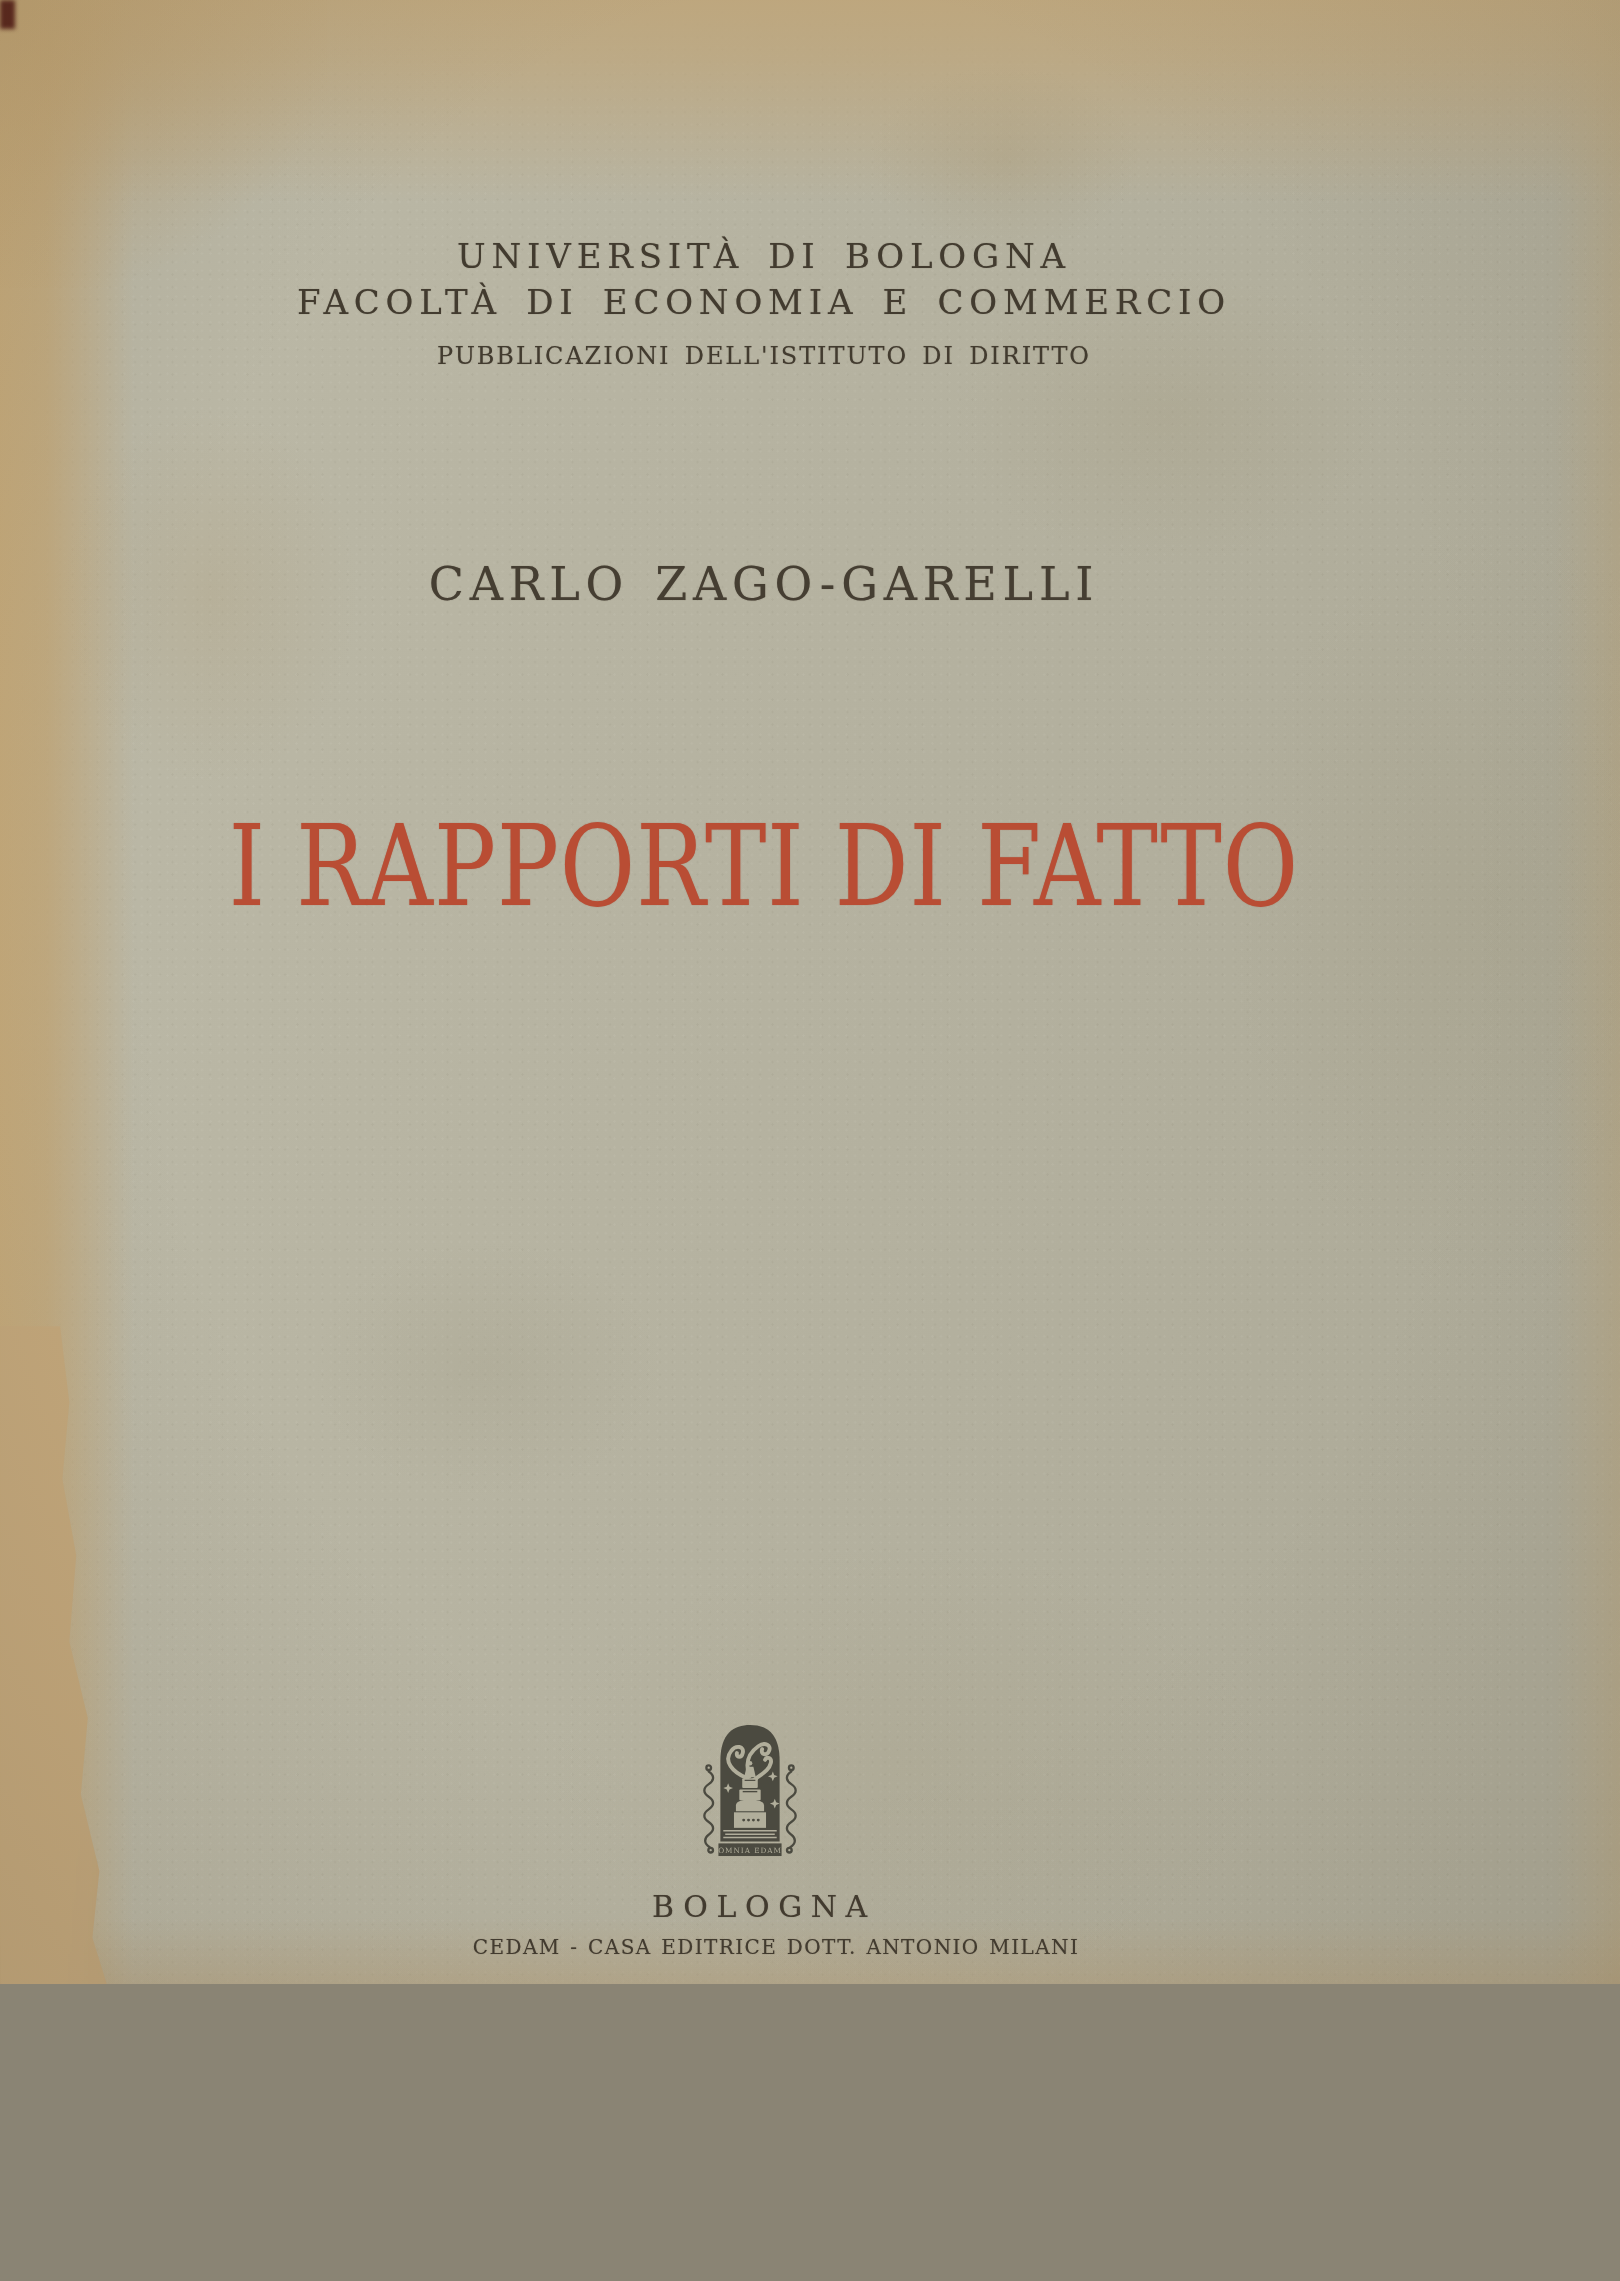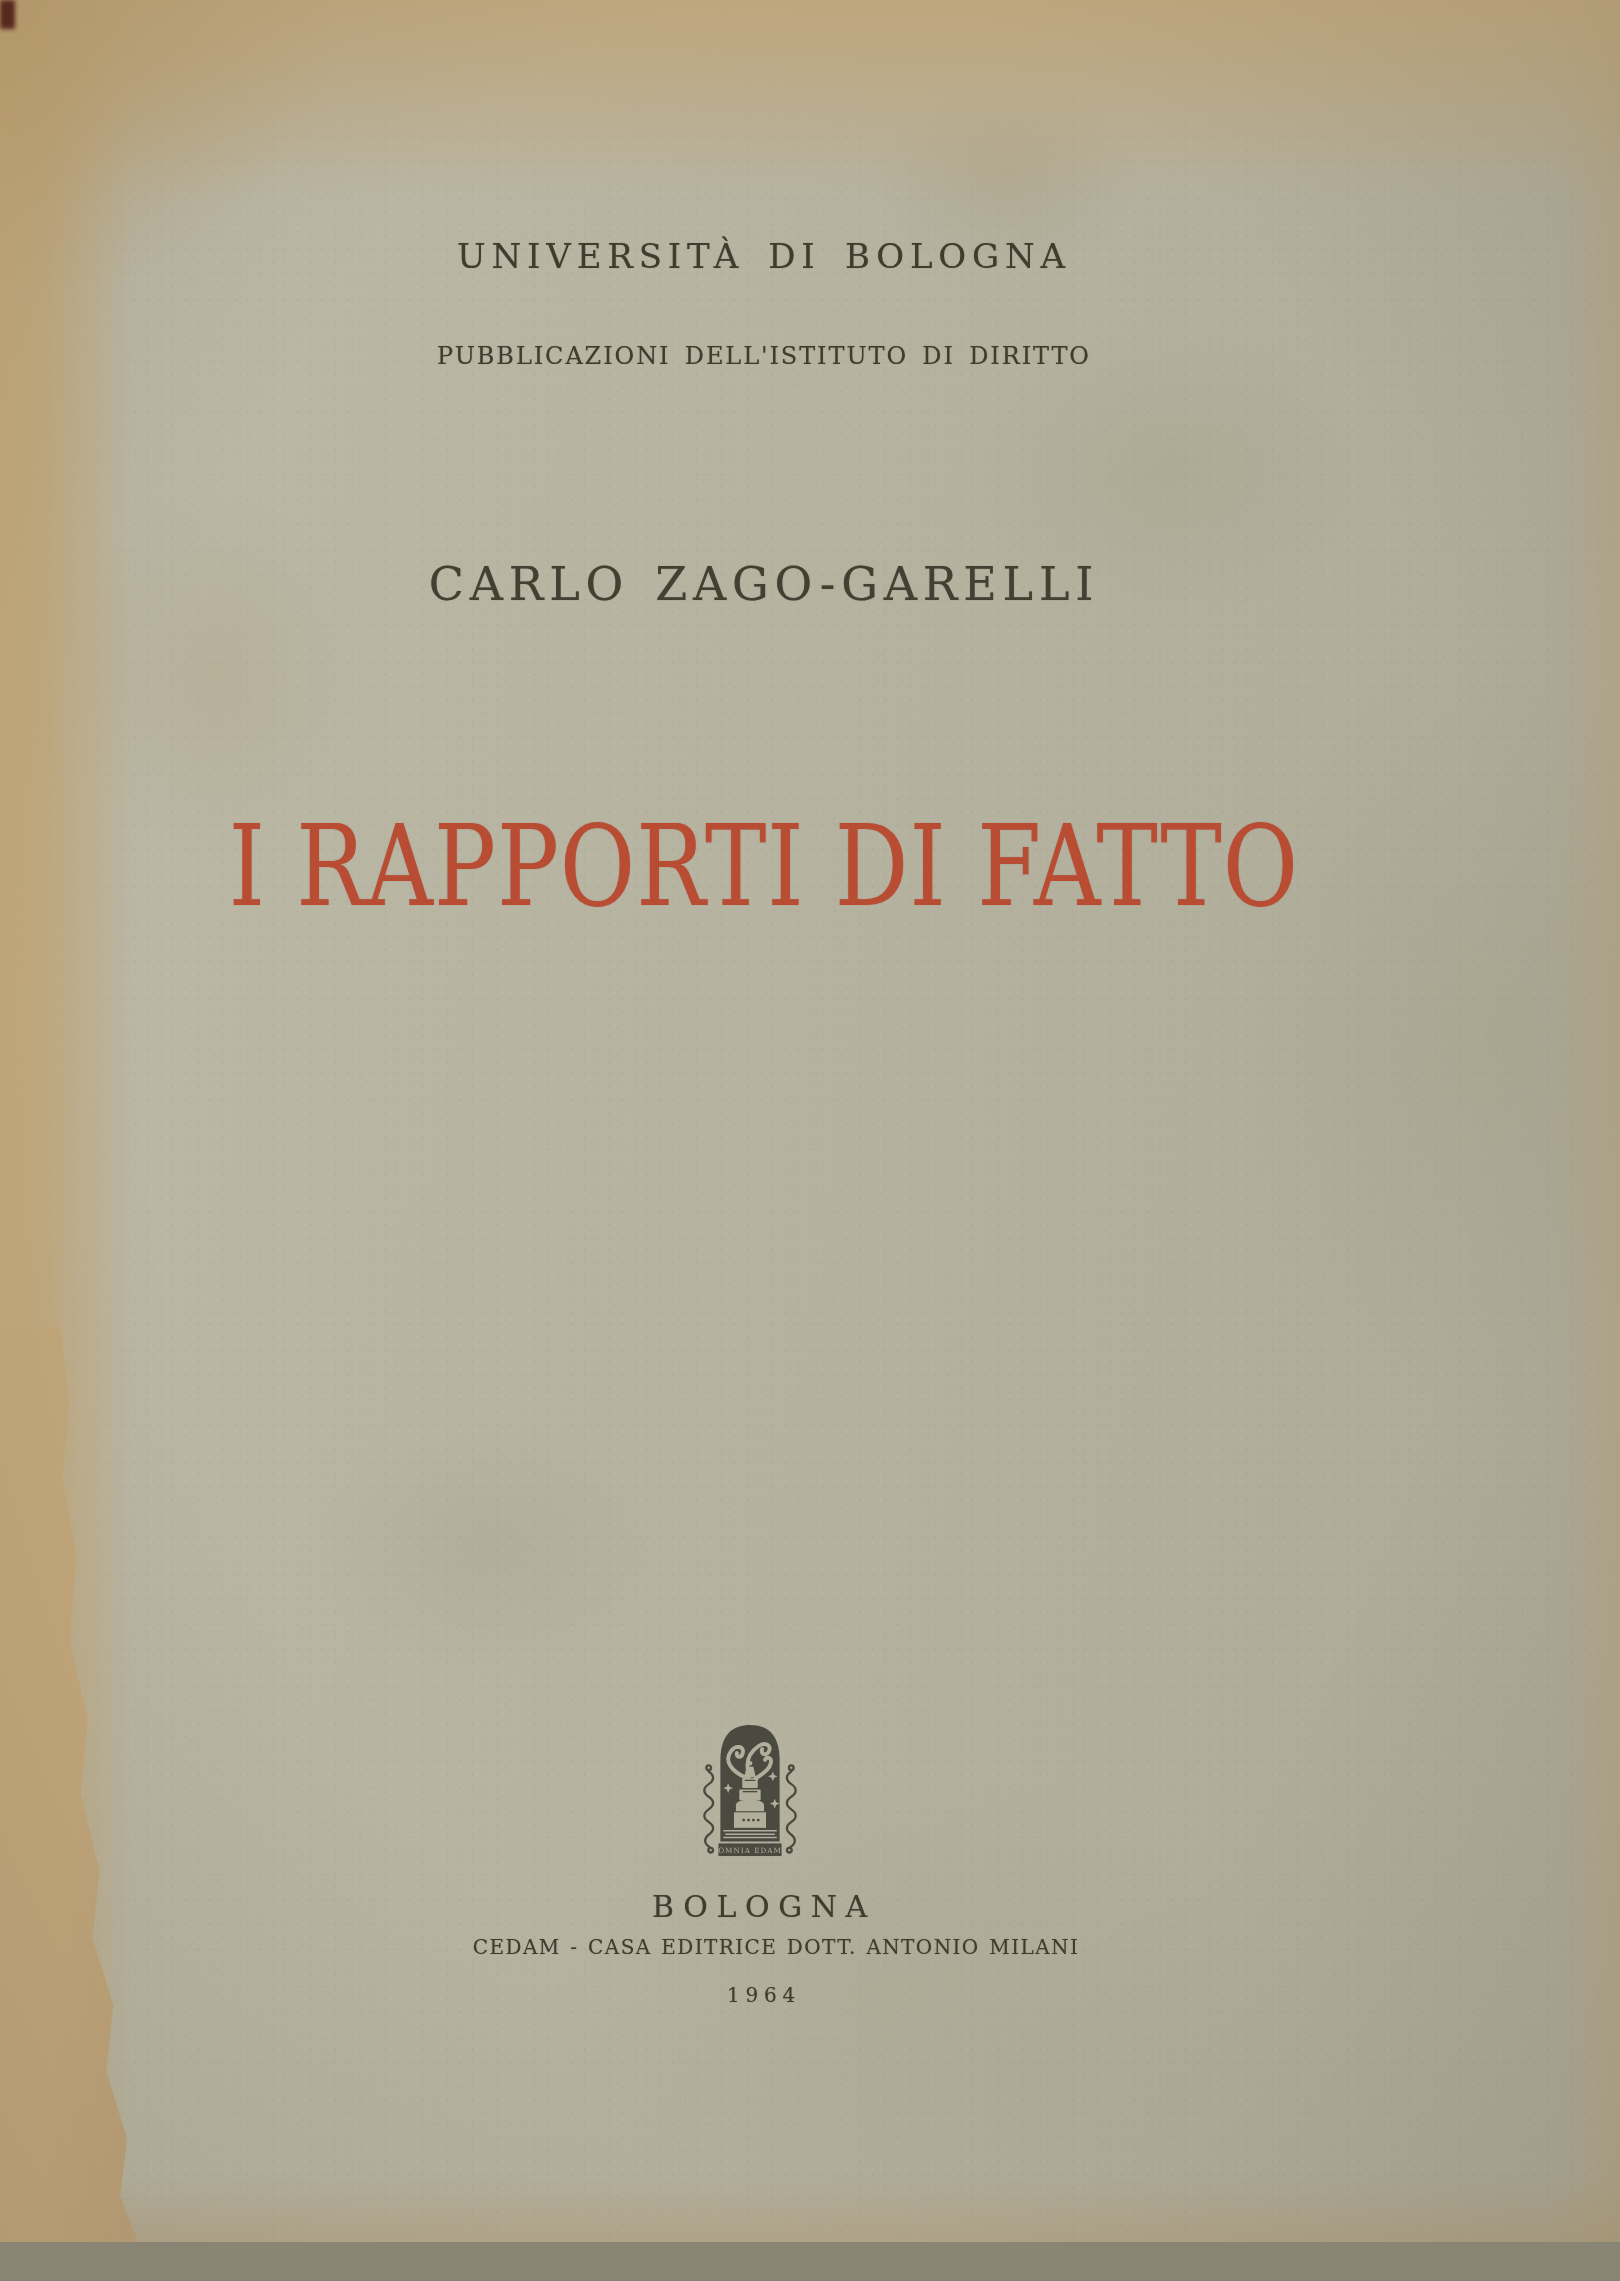--- a/index.html
+++ b/index.html
@@ -1,17 +1,17 @@
 <!DOCTYPE html>
 <html><head>
 <meta charset="utf-8">
 <style>
   html,body{margin:0;padding:0;background:#8a8474;}
   .stage{
-    position:relative;width:1621px;height:2242px;overflow:hidden;
+    position:relative;width:1621px;height:1984px;overflow:hidden;
     font-family:"DejaVu Serif","Liberation Serif",serif;
     background:linear-gradient(100deg,#bab7a5 15%,#b4b19f 55%,#adaa98 92%);
   }
   
   .grain{position:absolute;inset:0;
     background-image:
       radial-gradient(rgba(255,255,250,0.05) 1px,transparent 1.3px),
       radial-gradient(rgba(70,64,44,0.05) 1px,transparent 1.3px);
     background-size:8.6px 8.6px,12.5px 12.5px;background-position:0 0,3.8px 5.8px;}
   .edge-top{position:absolute;left:0;top:0;right:0;height:202px;
@@ -76,20 +76,21 @@
   <div class="edge-bottom"></div>
   <div class="corner-tl"></div>
   <div class="torn-edge"></div>
   <div class="corner-speck"></div>
   <div class="stains"></div>
   <div class="vignette"></div>
 
   <div class="content">
 
     <div class="line uni">UNIVERSITÀ DI BOLOGNA</div>
+    <div class="line fac">FACOLTÀ DI ECONOMIA E COMMERCIO</div>
     <div class="line pub">PUBBLICAZIONI DELL'ISTITUTO DI DIRITTO</div>
 
 
     <div class="line author">CARLO ZAGO-GARELLI</div>
 
     <div class="line title">I RAPPORTI DI FATTO</div>
 
 
     <div class="line city">BOLOGNA</div>
     <div class="line pubname">CEDAM - CASA EDITRICE DOTT. ANTONIO MILANI</div>

